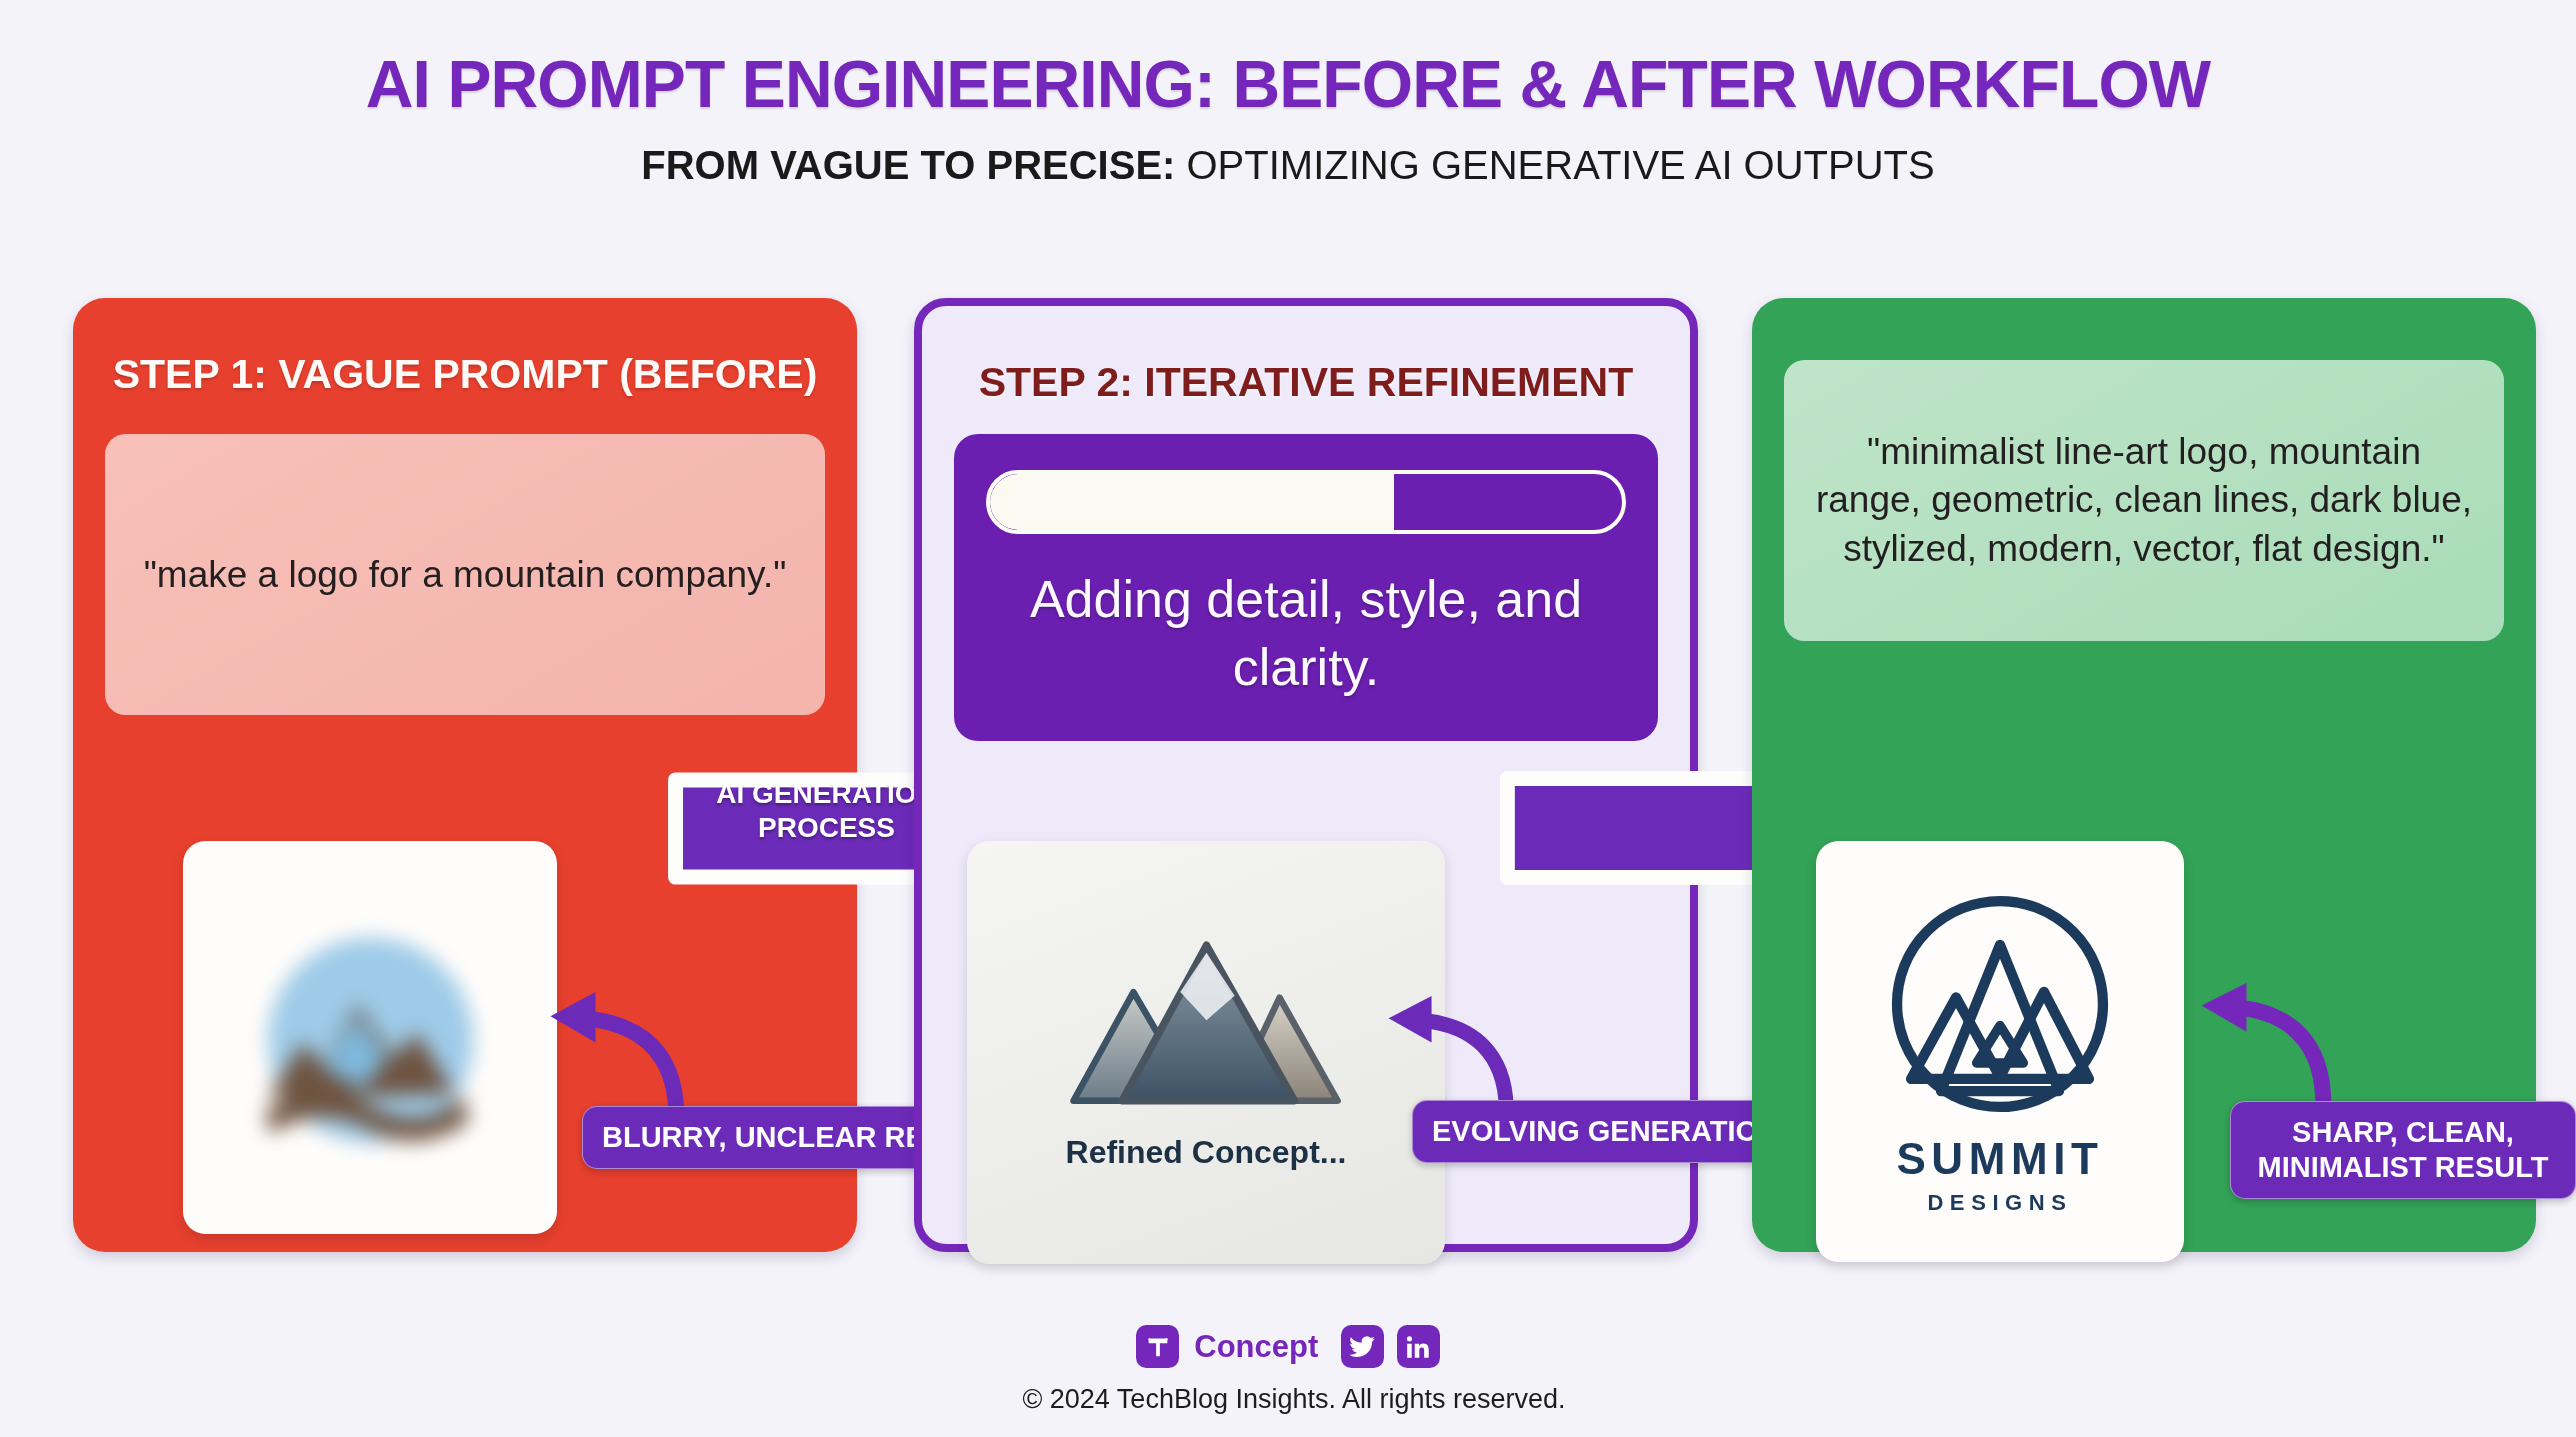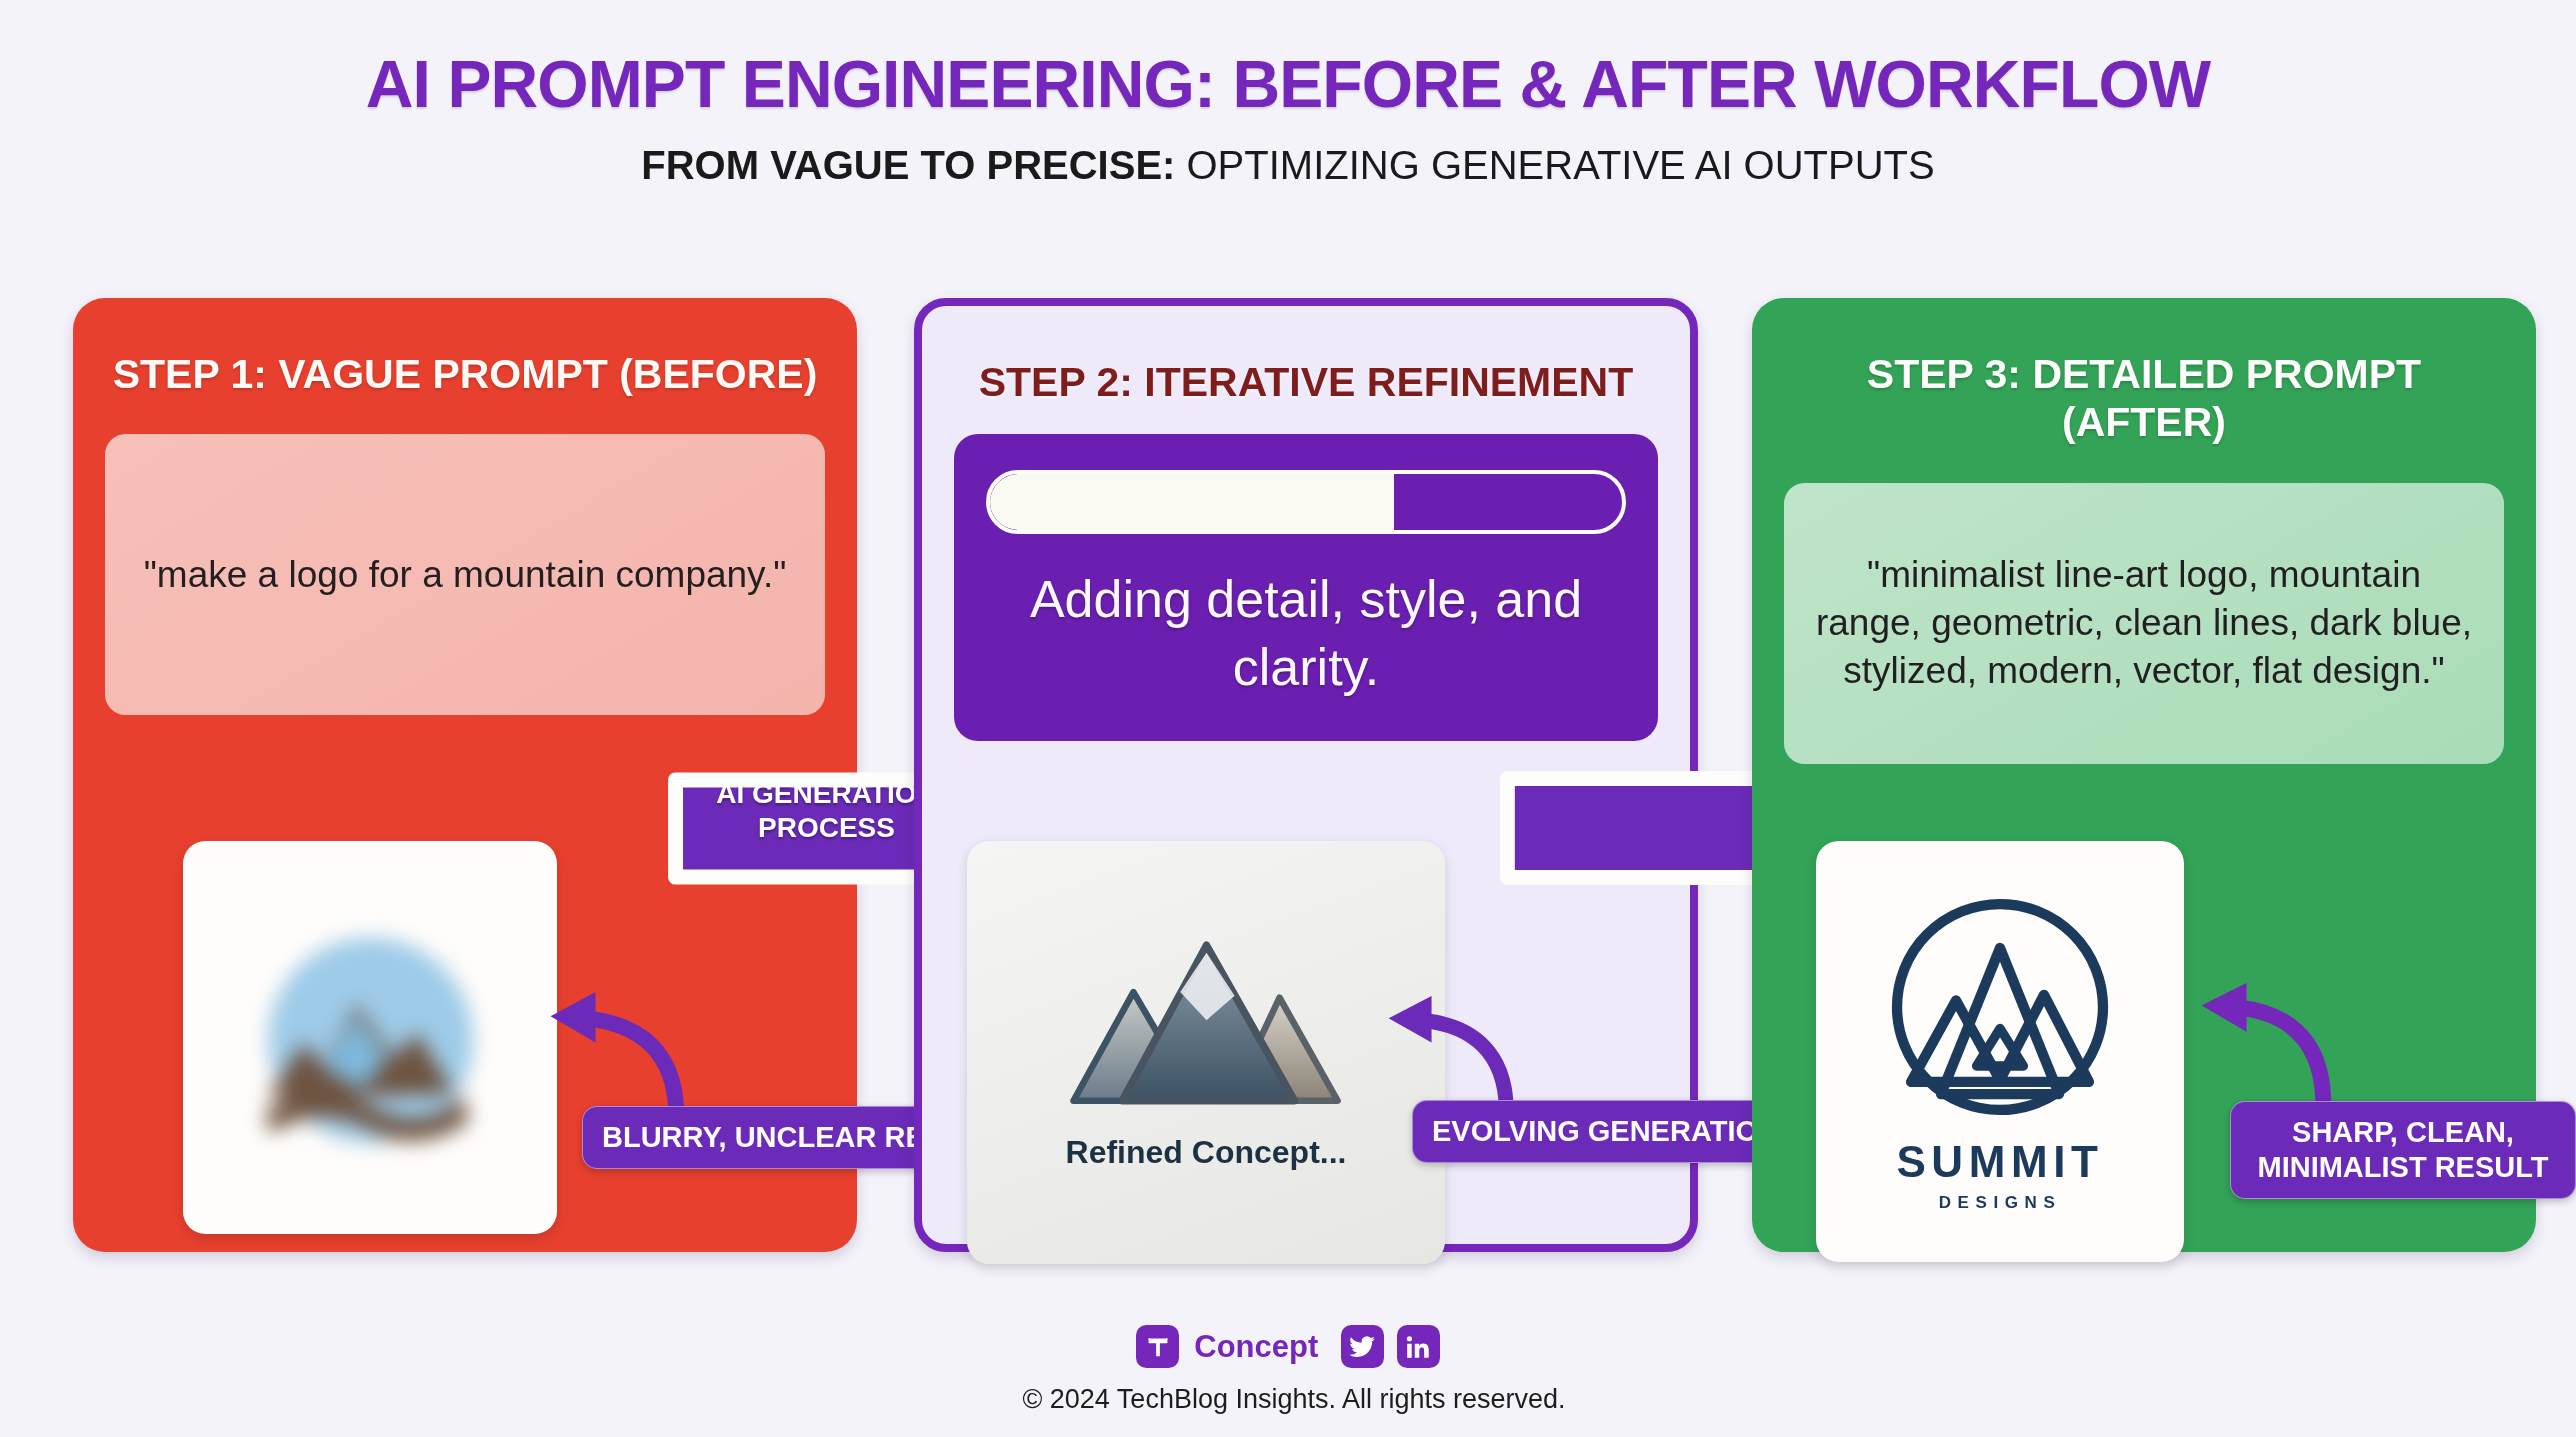--- a/index.html
+++ b/index.html
@@ -217,36 +217,35 @@
 </svg>
 <div class="callout" id="callout-2">
   <div class="callout-badge">EVOLVING GENERATION</div>
 </div>
 
 <svg class="big-arrow" id="arrow-2" viewBox="0 0 480 250">
   <path d="M10 72 L300 72 L300 6 L470 125 L300 244 L300 178 L10 178 Z" fill="#6b2bb8" stroke="#fdfdfb" stroke-width="16" stroke-linejoin="round"></path>
 </svg>
 
 <div class="panel" id="panel-3">
-  <div class="panel-title">STEP 3: DETAILED PROMPT (AFTER)</div>
   <div class="prompt-box">
     <span>"minimalist line-art logo, mountain range, geometric, clean lines, dark blue, stylized, modern, vector, flat design."</span>
   </div>
 </div>
 
 <div class="img-card" id="img-card-3">
   <svg width="234" height="234" viewBox="0 0 250 250">
     <circle cx="125" cy="125" r="110" fill="none" stroke="#1b3a5c" stroke-width="11"></circle>
     <path d="M30 205 L78 118 L126 205 Z" fill="none" stroke="#1b3a5c" stroke-width="11" stroke-linejoin="round"></path>
     <path d="M124 205 L172 112 L220 205 Z" fill="none" stroke="#1b3a5c" stroke-width="11" stroke-linejoin="round"></path>
     <path d="M62 218 L125 62 L188 218 Z" fill="none" stroke="#1b3a5c" stroke-width="11" stroke-linejoin="round"></path>
     <path d="M100 188 L125 148 L150 188 Z" fill="none" stroke="#1b3a5c" stroke-width="10" stroke-linejoin="round"></path>
   </svg>
   <div style="margin-top:13px;font-size:44px;font-weight:bold;letter-spacing:5.6px;color:#1b3a5c;">SUMMIT</div>
-  <div style="margin-top:5.6px;font-size:17px;font-weight:bold;letter-spacing:6.6px;color:#1b3a5c;">DESIGNS</div>
+  <div style="margin-top:5.6px;font-size:22px;font-weight:bold;letter-spacing:6.6px;color:#1b3a5c;">DESIGNS</div>
 </div>
 
 <svg class="curve-arrow" id="curve-3" width="145" height="120" viewBox="0 0 155 128">
   <path d="M136 126 C134 68 104 34 44 28" stroke="#7526bb" stroke-width="17" fill="none" stroke-linecap="round"></path>
   <path d="M6 26 L54 2 L54 54 Z" fill="#7526bb"></path>
 </svg>
 <div class="callout" id="callout-3">
   <div class="callout-badge">SHARP, CLEAN, MINIMALIST RESULT</div>
 </div>
 

